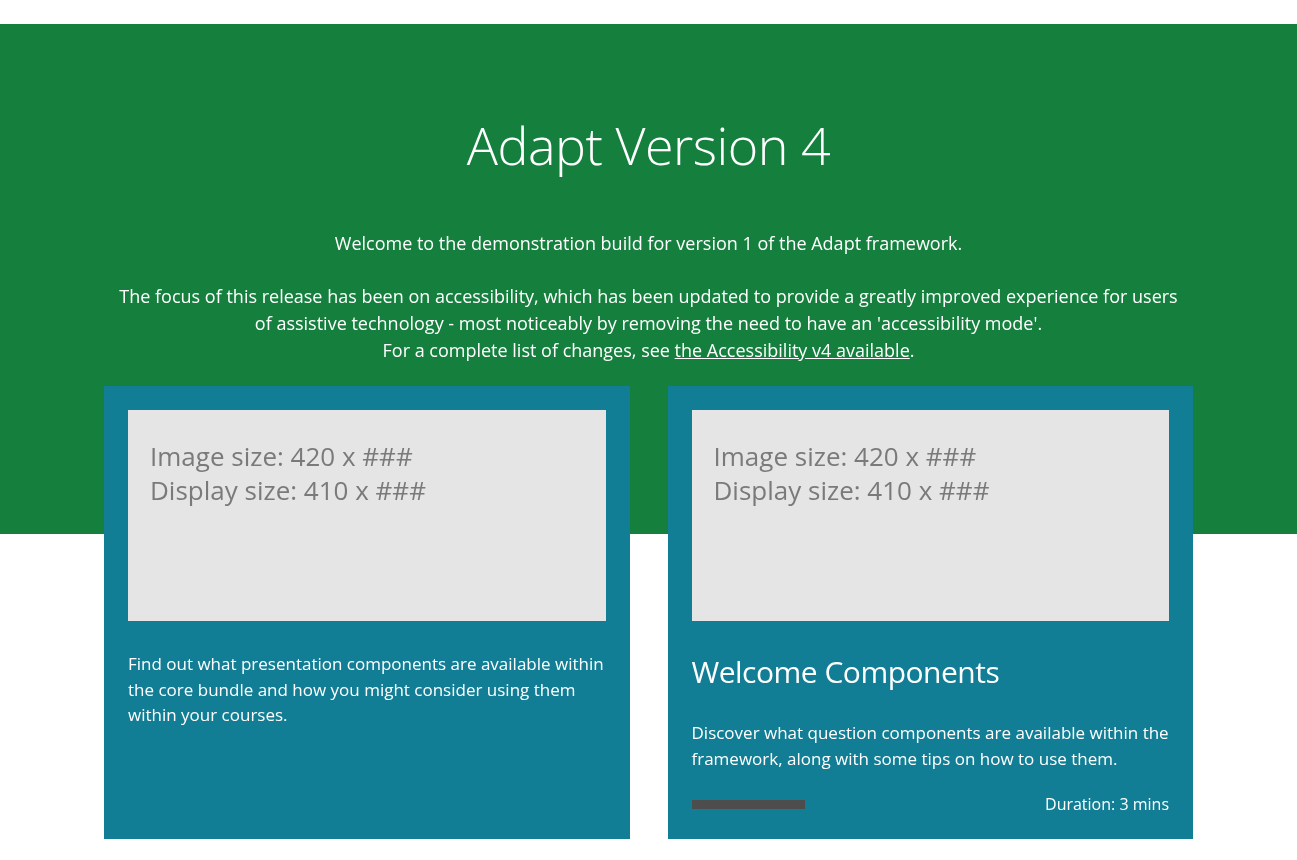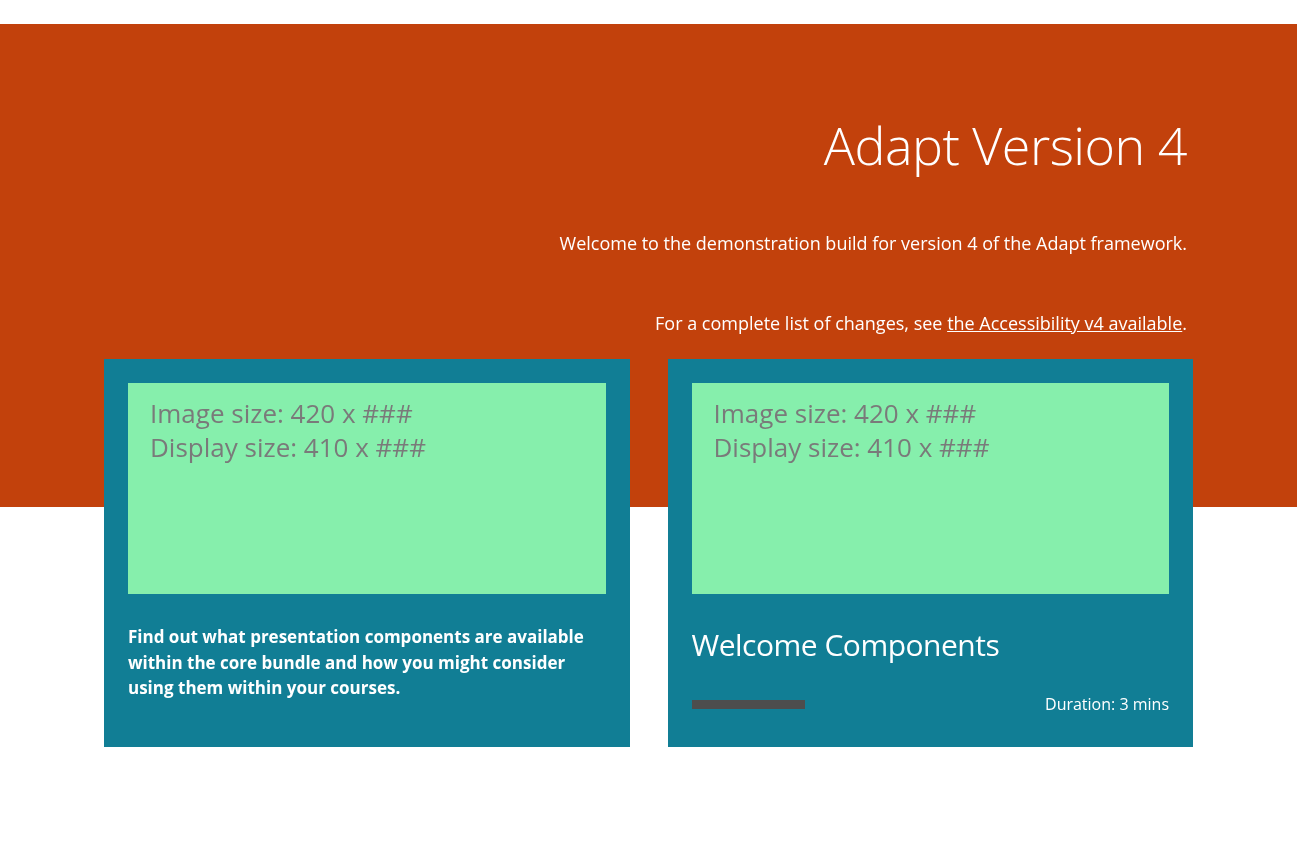--- a/index.html
+++ b/index.html
@@ -11,24 +11,24 @@
       font-family: 'Open Sans', -apple-system, BlinkMacSystemFont, 'Segoe UI', Roboto, sans-serif;
       background: #ffffff;
       width: 1297px;
       overflow-x: hidden;
     }
     .top-bar {
       height: 24px;
       background: #ffffff;
     }
     .hero {
-      background: #c2410c;
+      background: #15803d;
       color: #ffffff;
       padding: 85px 110px 170px 110px;
-      text-align: right;
+      text-align: center;
     }
     .hero-title {
       font-size: 52px;
       font-weight: 300;
       margin-bottom: 50px;
       letter-spacing: -0.5px;
     }
     .hero-intro {
       font-size: 18px;
       font-weight: 400;
@@ -52,41 +52,41 @@
       display: flex;
       gap: 38px;
     }
     .card {
       background: #117e95;
       flex: 1;
       padding: 24px;
       color: #ffffff;
     }
     .card-image {
-      background: #86efac;
+      background: #e5e5e5;
       width: 100%;
       height: 211px;
       margin-bottom: 30px;
-      padding: 14px 22px;
+      padding: 30px 22px;
       color: #7a7a7a;
     }
     .card-image-text {
       font-size: 26px;
       line-height: 1.3;
       color: #7a7a7a;
     }
     .card-title {
       font-size: 30px;
       font-weight: 400;
       margin-bottom: 28px;
       letter-spacing: -0.5px;
     }
     .card-description {
       font-size: 17px;
-      font-weight: 700;
+      font-weight: 400;
       line-height: 1.5;
       margin-bottom: 22px;
     }
     .card-footer {
       display: flex;
       justify-content: space-between;
       align-items: center;
       text-align: right;
     }
     .card-button-placeholder {
@@ -99,40 +99,41 @@
       font-weight: 400;
     }
   </style>
 </head>
 <body>
 
 <div class="top-bar"></div>
 
 <div class="hero">
   <h1 class="hero-title">Adapt Version 4</h1>
-  <p class="hero-intro">Welcome to the demonstration build for version 4 of the Adapt framework.</p>
+  <p class="hero-intro">Welcome to the demonstration build for version 1 of the Adapt framework.</p>
   <p class="hero-body">
-    <br>
+    <span>The focus of this release has been on accessibility, which has been updated to provide a greatly improved experience for users of assistive technology - most noticeably by removing the need to have an 'accessibility mode'.</span><br>
     <span>For a complete list of changes, see </span><a href="#">the Accessibility v4 available</a><span>.</span>
   </p>
 </div>
 
 <div class="cards-container">
   <div class="card">
     <div class="card-image">
       <div class="card-image-text">Image size: 420 x ###</div>
       <div class="card-image-text">Display size: 410 x ###</div>
     </div>
     <p class="card-description">Find out what presentation components are available within the core bundle and how you might consider using them within your courses.</p>
   </div>
 
   <div class="card">
     <div class="card-image">
       <div class="card-image-text">Image size: 420 x ###</div>
       <div class="card-image-text">Display size: 410 x ###</div>
     </div>
     <h2 class="card-title">Welcome Components</h2>
+    <p class="card-description">Discover what question components are available within the framework, along with some tips on how to use them.</p>
     <div class="card-footer">
       <div class="card-button-placeholder"></div>
       <span class="card-duration">Duration: 3 mins</span>
     </div>
   </div>
 </div>
 
 </body></html>

